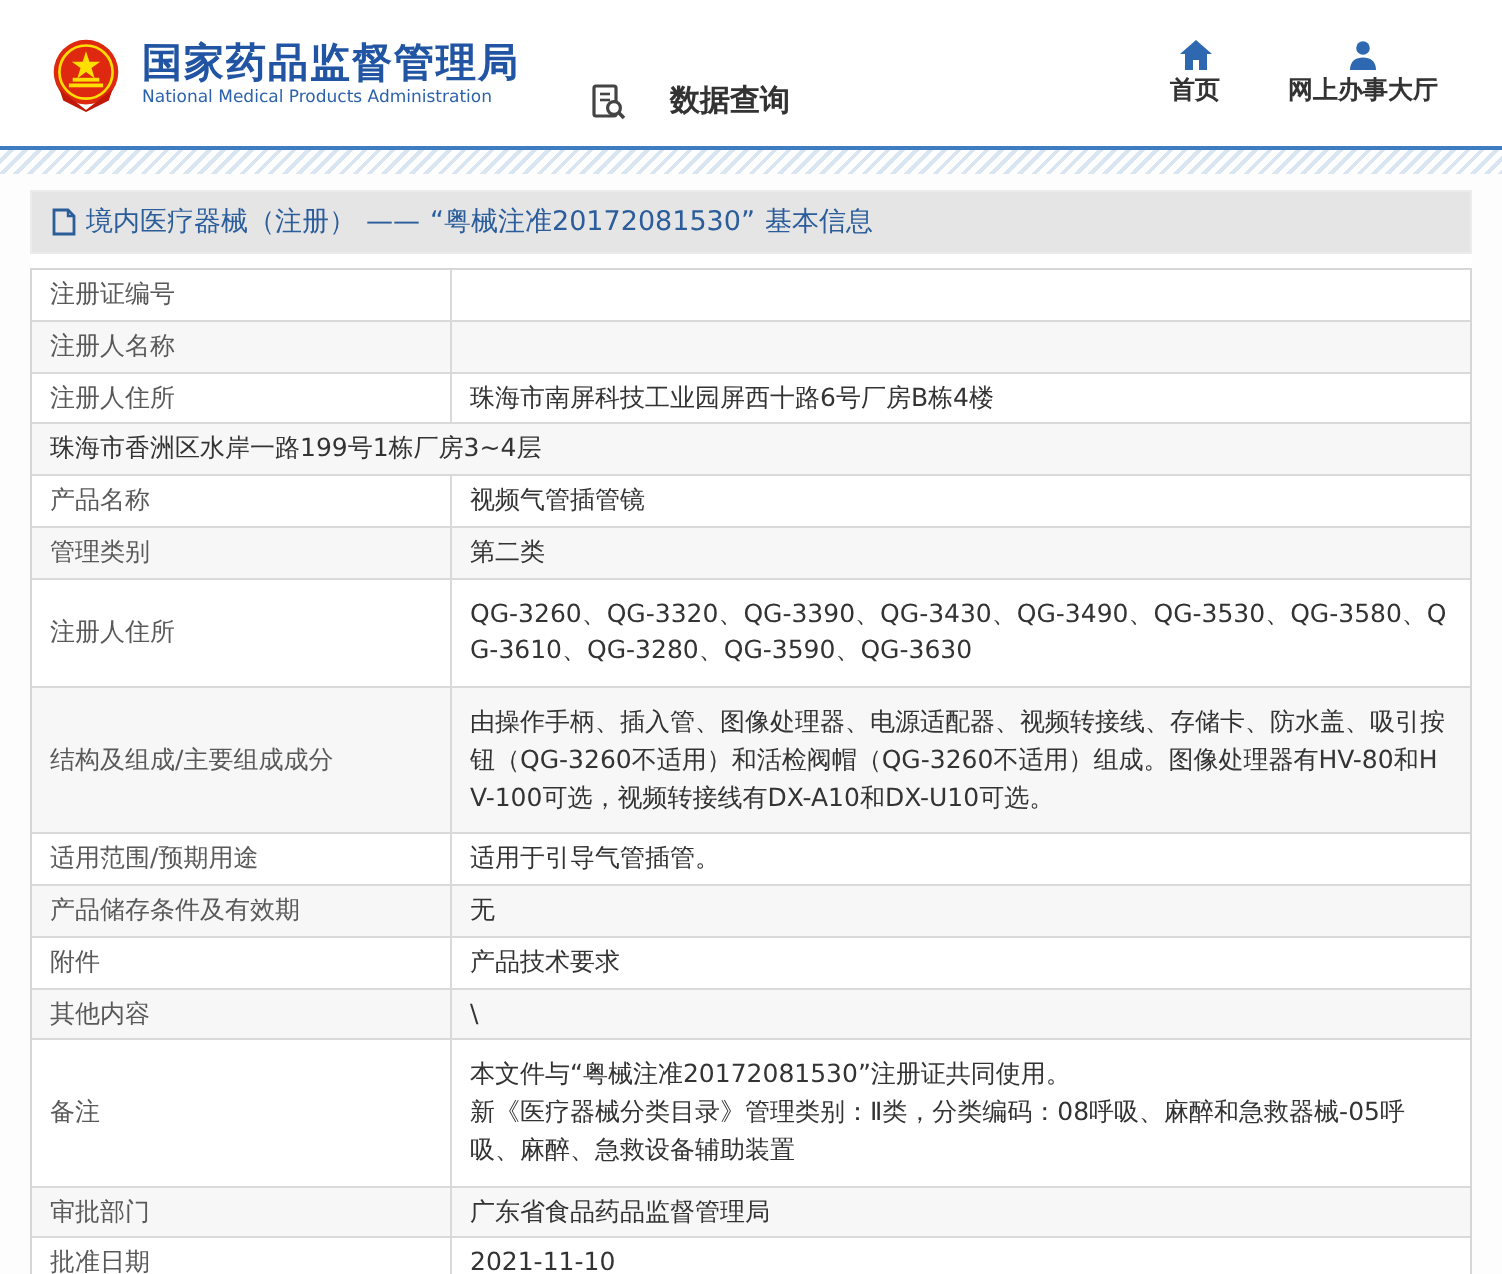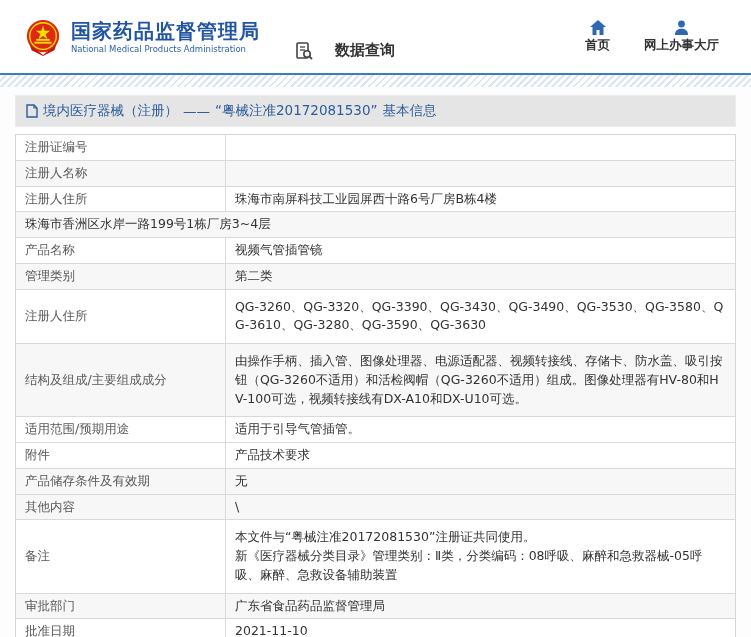--- a/index.html
+++ b/index.html
@@ -150,31 +150,31 @@
             <span>结构及组成/主要组成成分</span>
           </div>
           <div class="cell value"><span>由操作手柄、插入管、图像处理器、电源适配器、视频转接线、存储卡、防水盖、吸引按钮（QG-3260不适用）和活检阀帽（QG-3260不适用）组成。图像处理器有HV-80和HV-100可选，视频转接线有DX-A10和DX-U10可选。</span></div>
         </div>
         <div class="row">
           <div class="cell label">
             <span>适用范围/预期用途</span>
           </div>
           <div class="cell value"><span>适用于引导气管插管。</span></div>
         </div>
+        <div class="row alt">
+          <div class="cell label">
+            <span>产品储存条件及有效期</span>
+          </div>
+          <div class="cell value"><span>无</span></div>
+        </div>
         <div class="row">
           <div class="cell label">
             <span>附件</span>
           </div>
           <div class="cell value"><span>产品技术要求</span></div>
-        </div>
-        <div class="row alt">
-          <div class="cell label">
-            <span>产品储存条件及有效期</span>
-          </div>
-          <div class="cell value"><span>无</span></div>
         </div>
         <div class="row alt">
           <div class="cell label">
             <span>其他内容</span>
           </div>
           <div class="cell value"><span>\</span></div>
         </div>
         <div class="row tall-pad">
           <div class="cell label">
             <span>备注</span>

